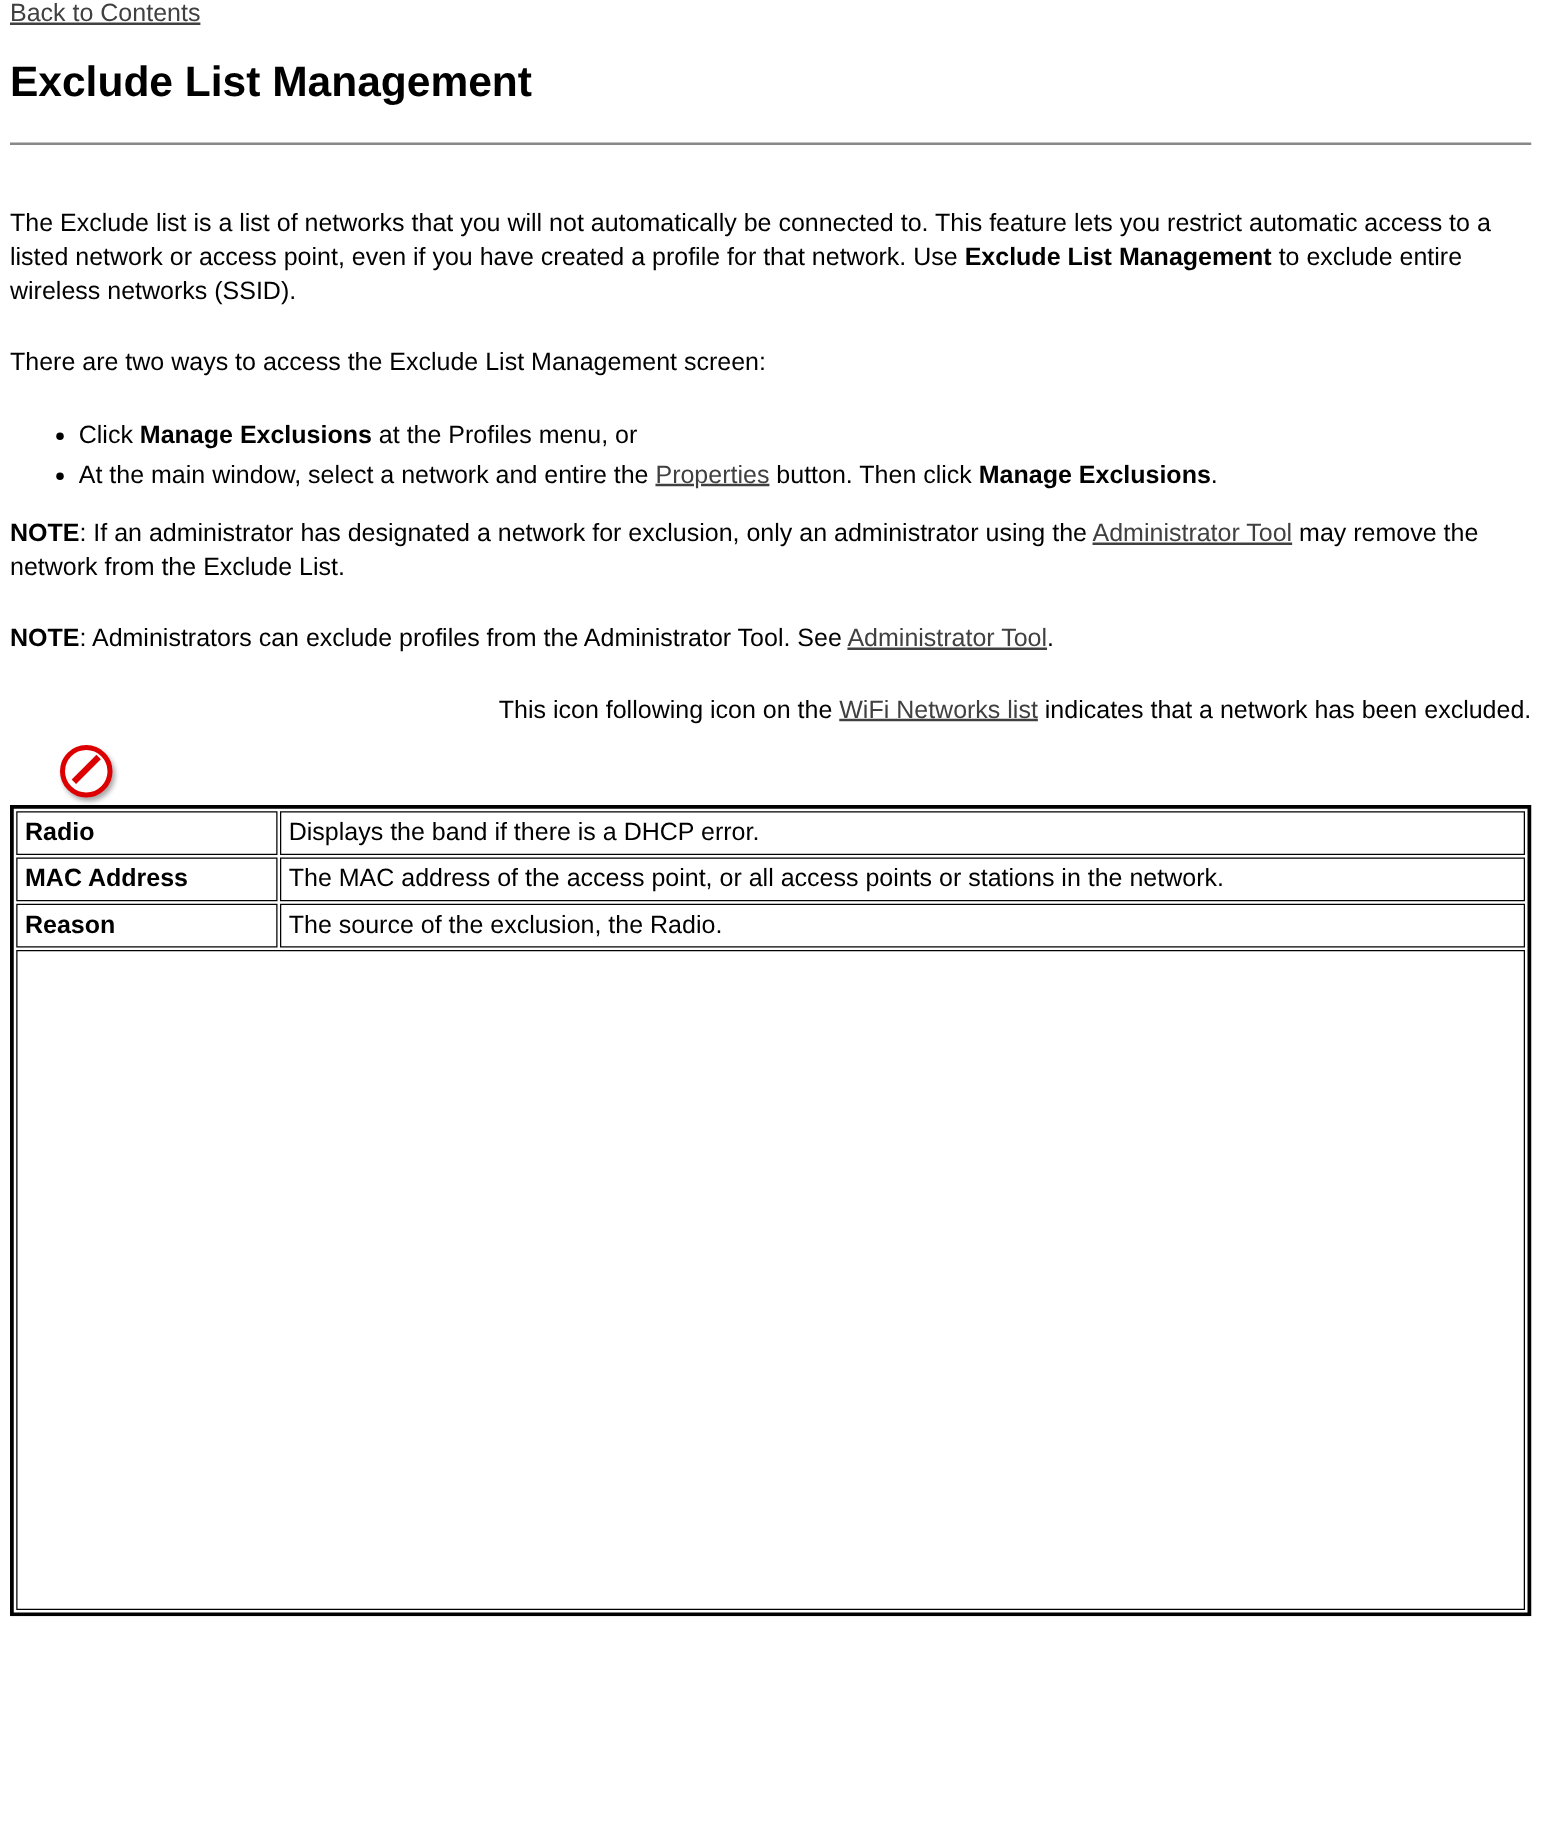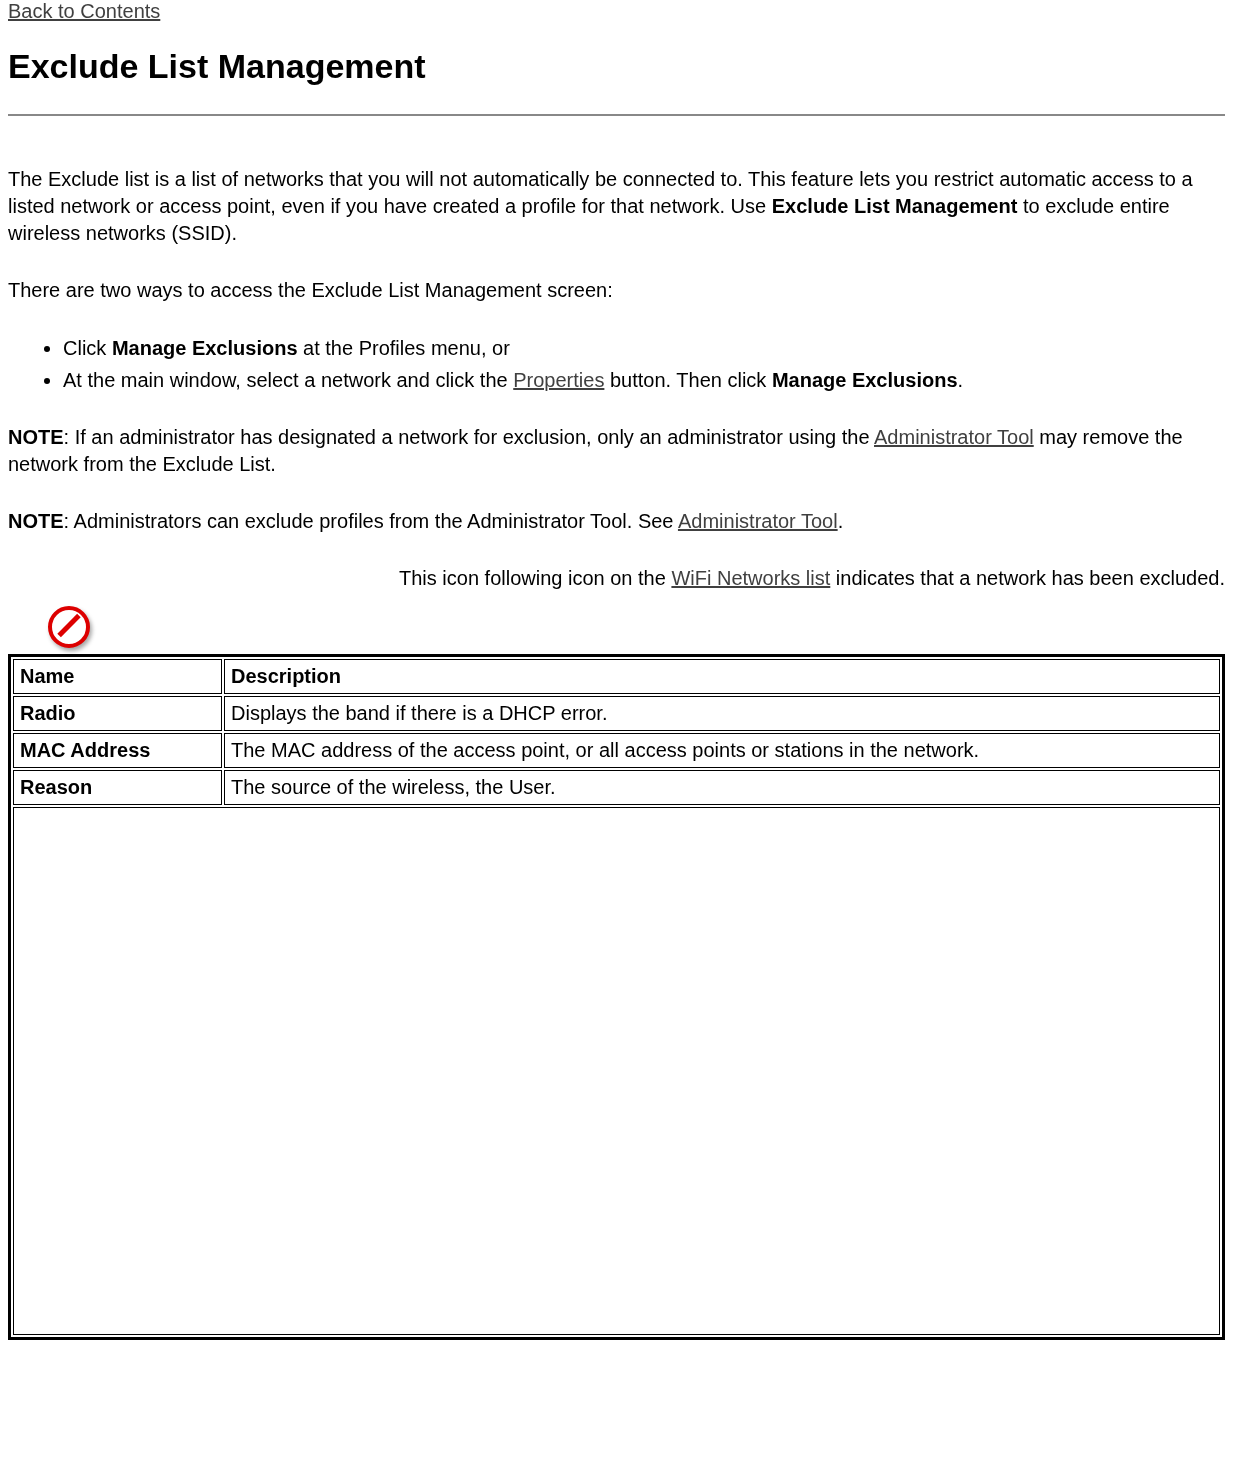--- a/index.html
+++ b/index.html
@@ -12,21 +12,21 @@
   }
   a { color: #404040; text-decoration: underline; }
   h1 {
     font-size: 34px;
     font-weight: bold;
     margin: 24px 0 28px 0;
     font-family: Verdana, Geneva, sans-serif;
   }
   hr { border: none; border-top: 2px solid #888; margin: 10px 0 50px 0; }
   p { margin: 0 0 30px 0; line-height: 1.35; }
-  ul { margin: 0 0 30px 0; padding-left: 55px; }
+  ul { margin: 0 0 20px 0; padding-left: 55px; }
   li { list-style: disc; margin-bottom: 4px; line-height: 1.4; }
   b { font-weight: bold; }
   .icon-wrap { padding: 8px 0 6px 40px; }
   table.outer {
     border: 3px solid #000;
     border-collapse: separate;
     border-spacing: 2px;
     width: 100%;
     box-sizing: border-box;
   }
@@ -67,21 +67,21 @@
   <span>The Exclude list is a list of networks that you will not automatically be connected to. This feature lets you restrict automatic access to a listed network or access point, even if you have created a profile for that network. Use </span><b>Exclude List Management</b><span> to exclude entire wireless networks (SSID).</span>
 </p>
 
 <p>There are two ways to access the Exclude List Management screen:</p>
 
 <ul>
   <li>
     <span>Click </span><b>Manage Exclusions</b><span> at the Profiles menu, or</span>
   </li>
   <li>
-    <span>At the main window, select a network and click the </span><a href="#">Properties</a><span> button. Then click </span><b>Manage Exclusions</b><span>.</span>
+    <span>At the main window, select a network and entire the </span><a href="#">Properties</a><span> button. Then click </span><b>Manage Exclusions</b><span>.</span>
   </li>
 </ul>
 
 <p>
   <b>NOTE</b><span>: If an administrator has designated a network for exclusion, only an administrator using the </span><a href="#">Administrator Tool</a><span> may remove the network from the Exclude List.</span>
 </p>
 
 <p>
   <b>NOTE</b><span>: Administrators can exclude profiles from the Administrator Tool. See </span><a href="#">Administrator Tool</a><span>.</span>
 </p>
@@ -89,35 +89,31 @@
 <p style="margin-bottom:6px;text-align:right;">
   <span>This icon following icon on the </span><a href="#">WiFi Networks list</a><span> indicates that a network has been excluded.</span>
 </p>
 
 <div class="icon-wrap">
   <div class="excl-icon"></div>
 </div>
 
 <table class="outer">
   <tbody>
-      <tr>
-    <td class="head">Name</td>
-    <td class="head">Description</td>
-  </tr>
   <tr>
     <td class="left">Radio</td>
     <td>Displays the band if there is a DHCP error.</td>
   </tr>
   <tr>
     <td class="left">MAC Address</td>
     <td>The MAC address of the access point, or all access points or stations in the network.</td>
   </tr>
   <tr>
     <td class="left">Reason</td>
-    <td>The source of the wireless, the User.</td>
+    <td>The source of the exclusion, the Radio.</td>
   </tr>
   <tr class="blankrow">
     <td colspan="2"></td>
   </tr>
 </tbody>
   </table>
 
 
 
 

